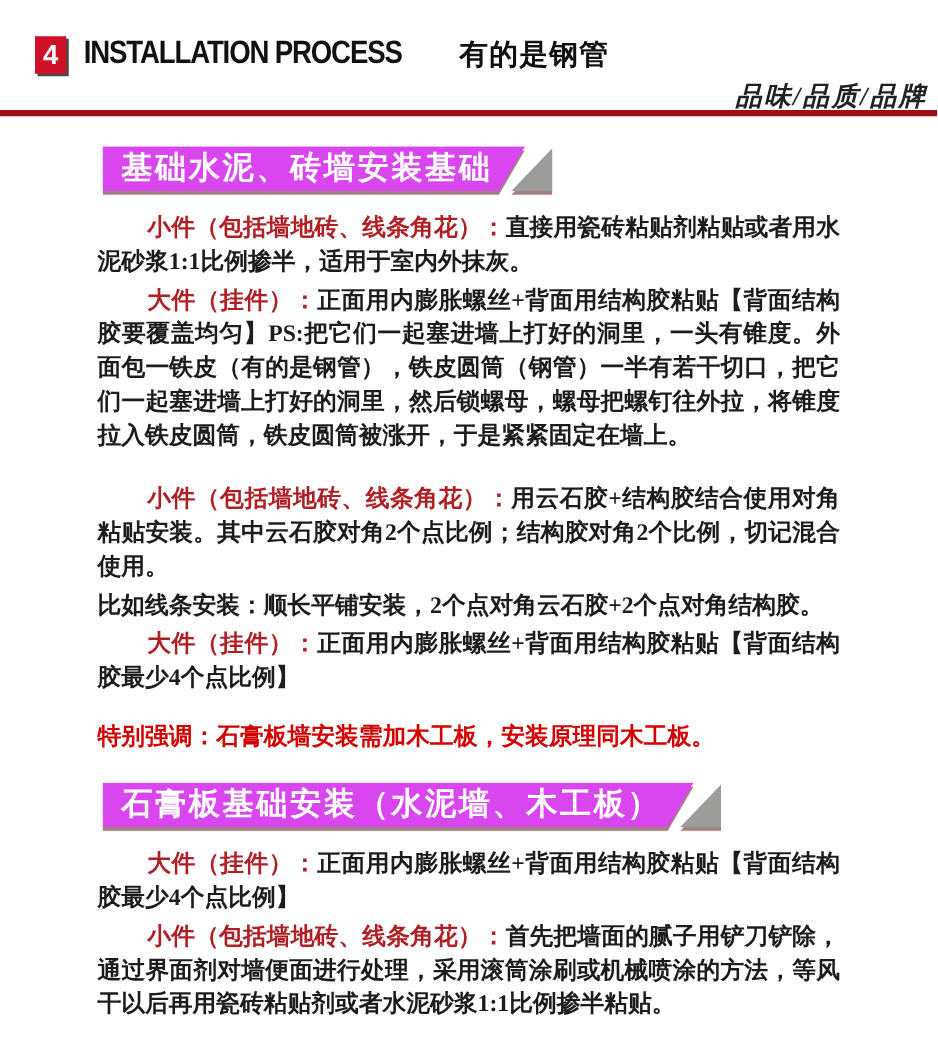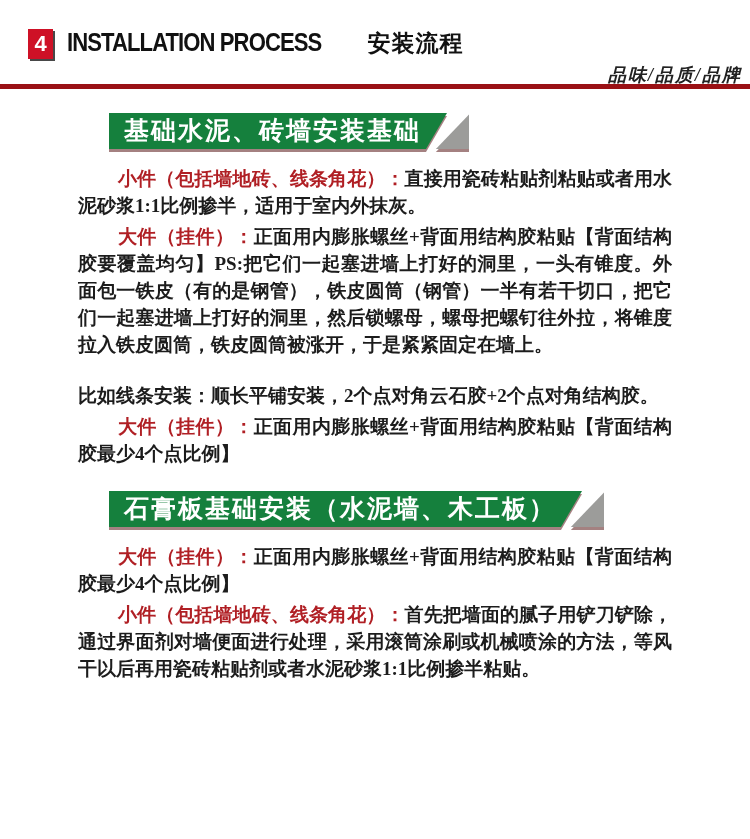--- a/index.html
+++ b/index.html
@@ -22,35 +22,34 @@
     font-weight:900; font-size:24px; color:#111;
     letter-spacing:-1px; transform:scale(.92,1.08); transform-origin:left bottom;
     white-space:nowrap;
   }
   .title-zh {
     font-family:"Liberation Sans","DejaVu Sans",sans-serif;
     font-weight:900; font-size:23px; color:#111; letter-spacing:1px; white-space:nowrap;
   }
   .tagline {
     text-align:right; padding-right:8px; margin-top:4px; margin-bottom:-3px;
-    font-style:italic; font-weight:bold; font-size:18px; color:#222;
+    font-style:italic; font-weight:bold; font-size:21px; color:#222;
     letter-spacing:2px;
   }
   .divider { height:5px; background:#9a1115; width:100%; }
   
   main { padding:0 78px 0 78px; }
   section { margin-top:24px; }
   .banner { display:flex; align-items:stretch; height:36px; margin:0 0 16px 4px;
             filter:drop-shadow(0 3px 0 rgba(90,25,25,.55)); }
   .banner-red {
-    background:#15803d; color:#ffffff; font-weight:bold; font-size:25px;
+    background:#d946ef; color:#ffffff; font-weight:bold; font-size:25px;
     letter-spacing:2px; line-height:34px; padding:1px 26px 1px 15px;
     clip-path:polygon(0 0,100% 0,calc(100% - 21px) 100%,0 100%);
     white-space:nowrap;
-    margin-left:27px;
   }
   .banner-tri {
     width:36px; margin-left:-14px; background:#9c9c9a;
     clip-path:polygon(100% 4%,100% 100%,8% 100%);
   }
   .para {
     margin:8px 0 0 0; font-size:19px; line-height:27px; font-weight:bold;
     color:#1c1c1c; text-align:justify;
   }
   .para + .para { margin-top:4px; }
@@ -64,41 +63,43 @@
 </head>
 <body>
 
 <div class="page">
 
   <header>
     <div class="hrow">
       <div class="numbox">4</div>
       <div class="titles">
         <span class="title-en">INSTALLATION PROCESS</span>
-        <span class="title-zh">安装流程</span>
+        <span class="title-zh">有的是钢管</span>
       </div>
     </div>
     <div class="tagline">品味/品质/品牌</div>
     <div class="divider"></div>
   </header>
 
   <main>
 
     <section>
       <div class="banner">
         <div class="banner-red">基础水泥、砖墙安装基础</div>
         <div class="banner-tri"></div>
       </div>
       <p class="para indent"><span class="lead">小件（包括墙地砖、线条角花）：</span><span>直接用瓷砖粘贴剂粘贴或者用水泥砂浆1:1比例掺半，适用于室内外抹灰。</span></p>
       <p class="para indent"><span class="lead">大件（挂件）：</span><span>正面用内膨胀螺丝+背面用结构胶粘贴【背面结构胶要覆盖均匀】PS:把它们一起塞进墙上打好的洞里，一头有锥度。外面包一铁皮（有的是钢管），铁皮圆筒（钢管）一半有若干切口，把它们一起塞进墙上打好的洞里，然后锁螺母，螺母把螺钉往外拉，将锥度拉入铁皮圆筒，铁皮圆筒被涨开，于是紧紧固定在墙上。</span></p>
     </section>
 
     <section>
+      <p class="para indent"><span class="lead">小件（包括墙地砖、线条角花）：</span><span>用云石胶+结构胶结合使用对角粘贴安装。其中云石胶对角2个点比例；结构胶对角2个比例，切记混合使用。</span></p>
       <p class="para"><span>比如线条安装：顺长平铺安装，2个点对角云石胶+2个点对角结构胶。</span></p>
       <p class="para indent"><span class="lead">大件（挂件）：</span><span>正面用内膨胀螺丝+背面用结构胶粘贴【背面结构胶最少4个点比例】</span></p>
+      <p class="note">特别强调：石膏板墙安装需加木工板，安装原理同木工板。</p>
     </section>
 
     <section>
       <div class="banner">
         <div class="banner-red">石膏板基础安装（水泥墙、木工板）</div>
         <div class="banner-tri"></div>
       </div>
       <p class="para indent"><span class="lead">大件（挂件）：</span><span>正面用内膨胀螺丝+背面用结构胶粘贴【背面结构胶最少4个点比例】</span></p>
       <p class="para indent"><span class="lead">小件（包括墙地砖、线条角花）：</span><span>首先把墙面的腻子用铲刀铲除，通过界面剂对墙便面进行处理，采用滚筒涂刷或机械喷涂的方法，等风干以后再用瓷砖粘贴剂或者水泥砂浆1:1比例掺半粘贴。</span></p>
     </section>

